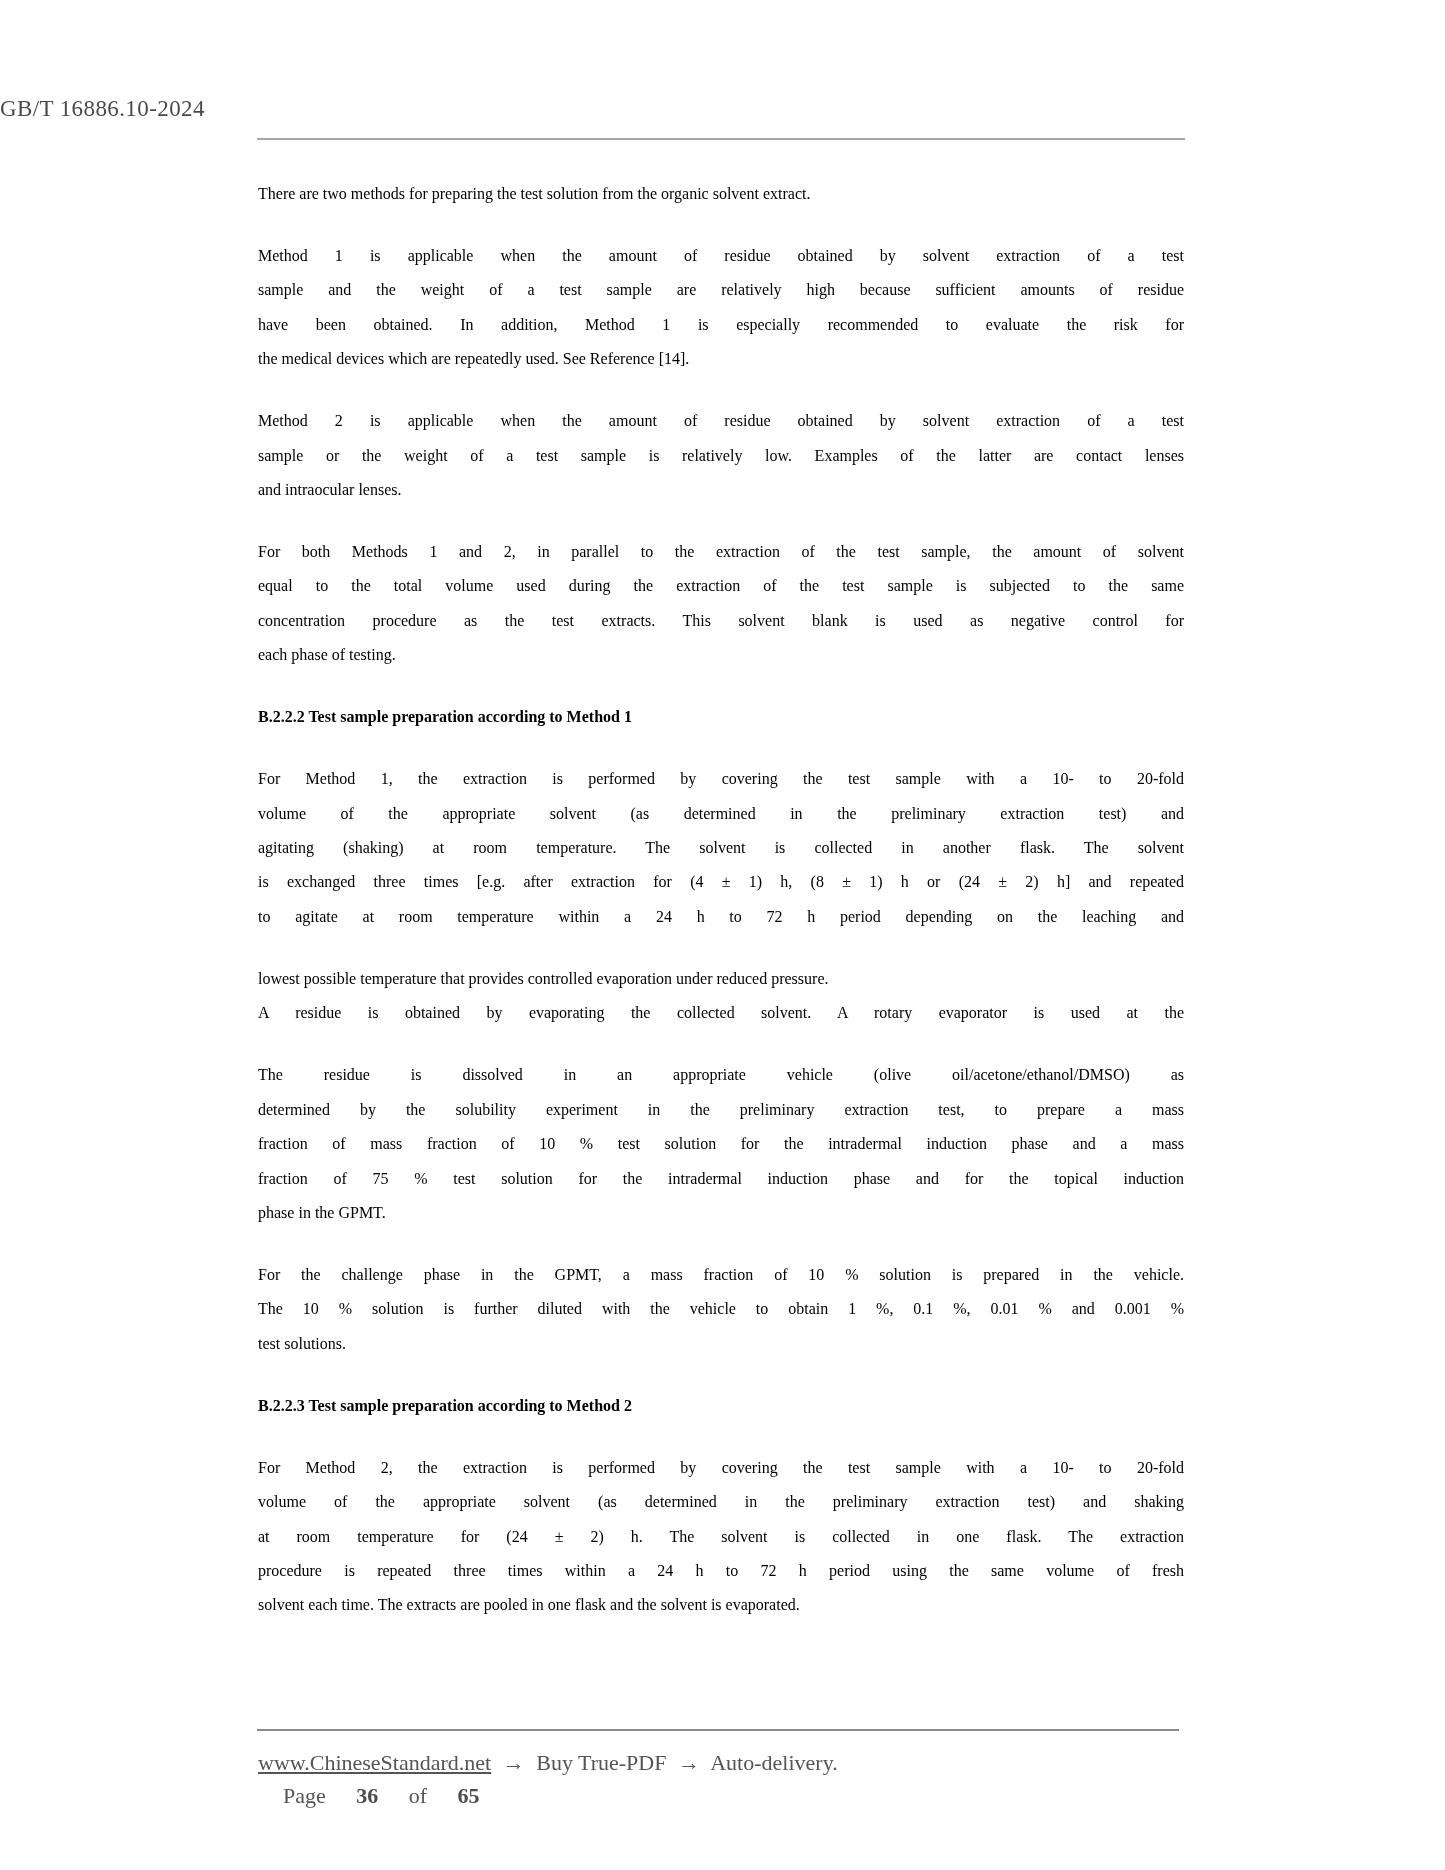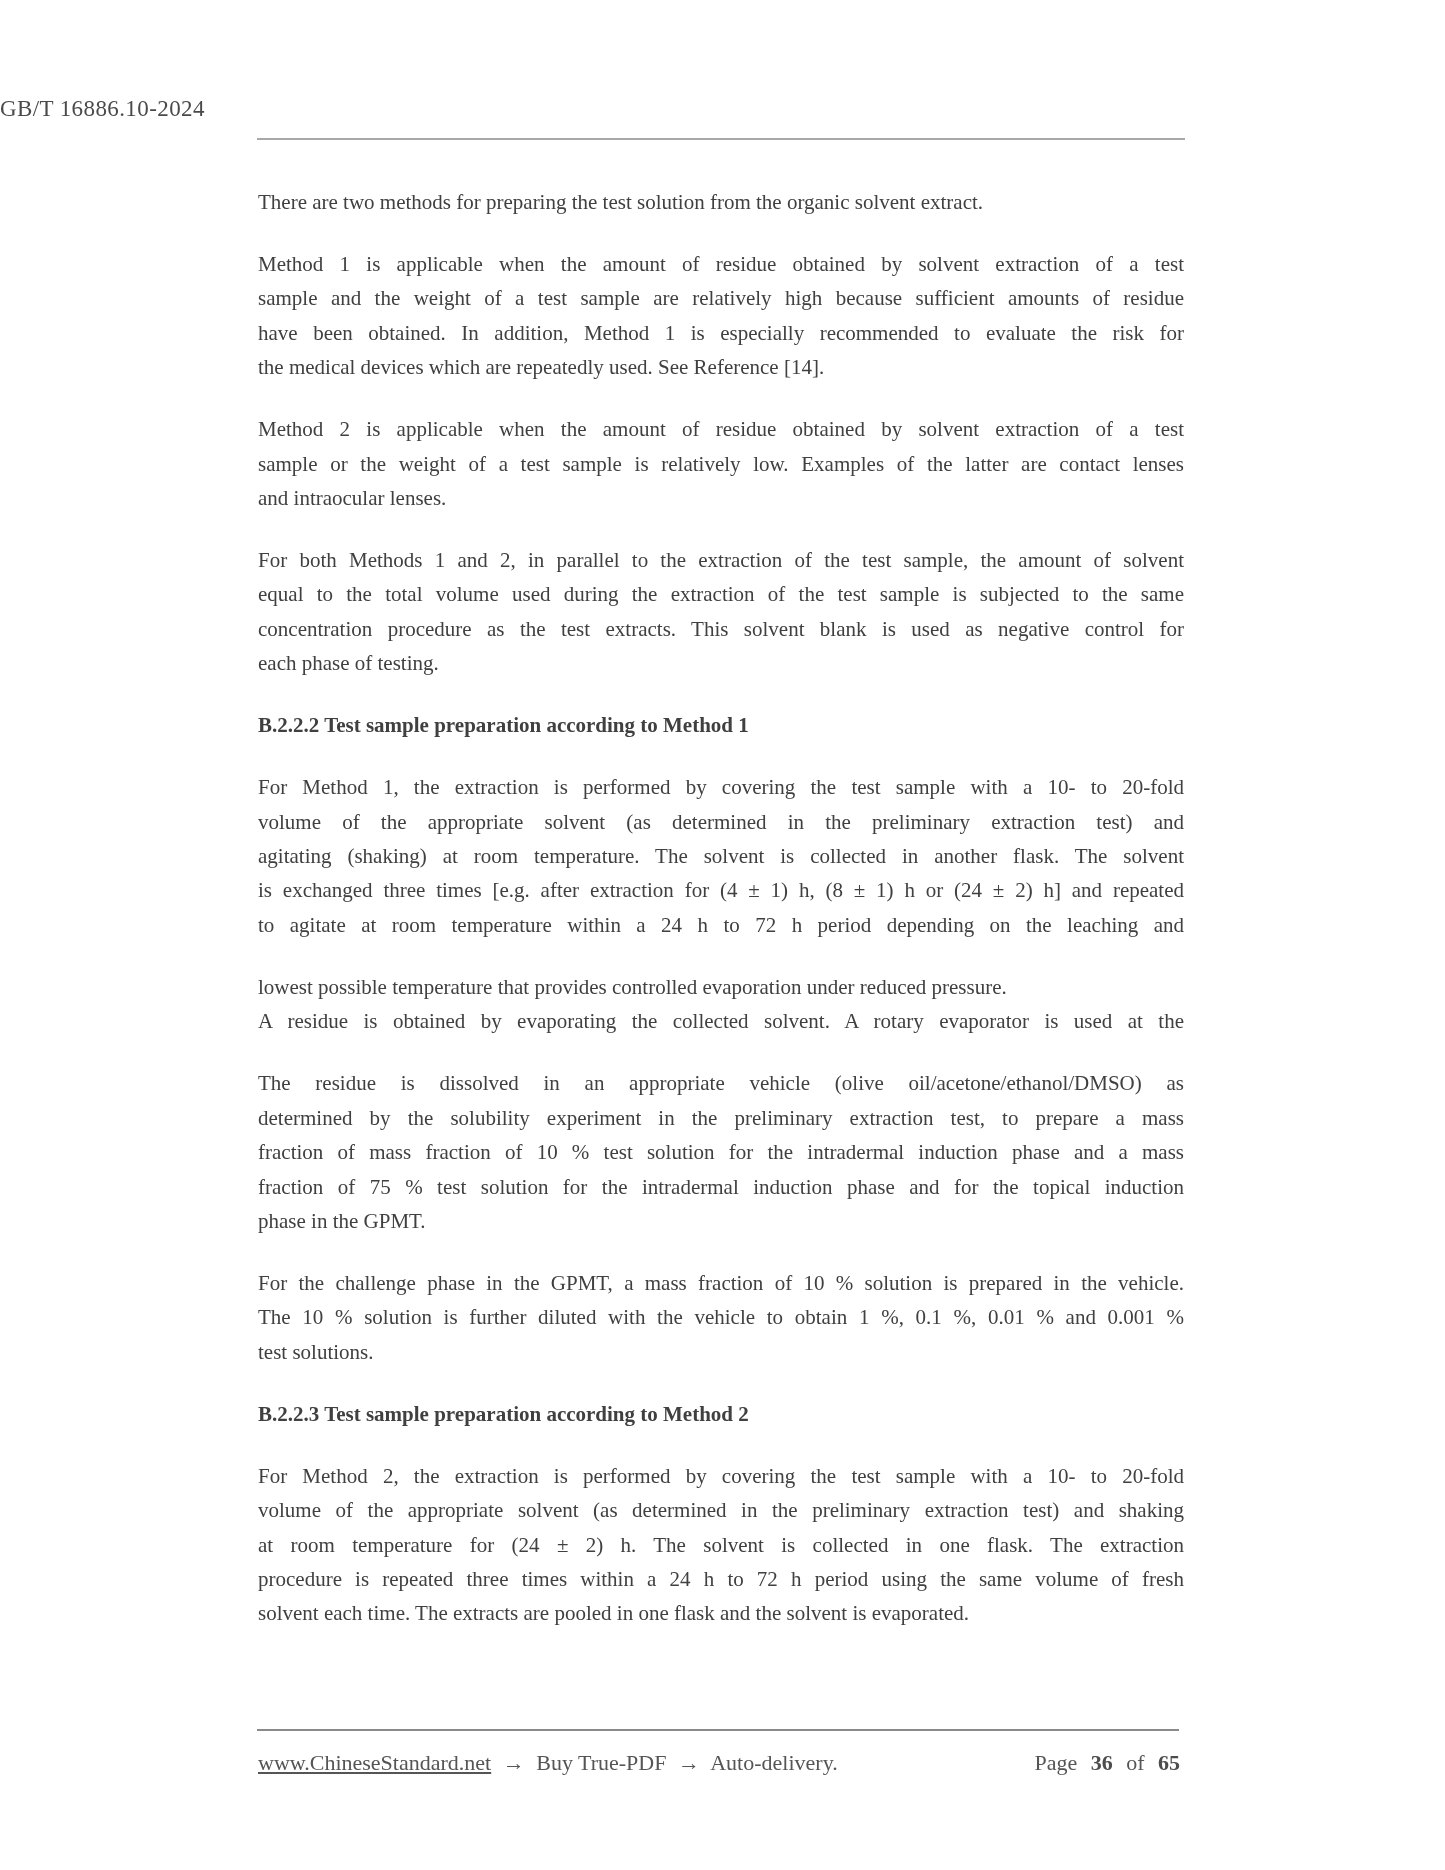--- a/index.html
+++ b/index.html
@@ -28,26 +28,26 @@
   .header-rule {
     position: absolute;
     top: 138px;
     left: 257px;
     width: 928px;
     height: 2px;
     background: #a8a8a8;
   }
   .content {
     position: absolute;
-    top: 185px;
+    top: 177px;
     left: 258px;
     width: 926px;
-    font-size: 21px;
+    font-size: 16px;
     line-height: 34.4px;
-    color: #404040;
+    color: #000000;
   }
   .block { margin: 0 0 27.6px 0; }
   .block.heading { font-weight: bold; }
   .line {
     text-align: justify;
     text-align-last: justify;
   }
   .line.last { text-align-last: left; }
   .footer-rule {
     position: absolute;
@@ -61,25 +61,26 @@
     position: absolute;
     top: 1746px;
     left: 258px;
     width: 922px;
     display: flex;
     justify-content: space-between;
     align-items: baseline;
     font-size: 22px;
     line-height: 33px;
     color: #555555;
+    flex-direction: column;
   }
   .footer-left span { margin-right: 6px; }
   .footer .site-link { text-decoration: underline; }
   .footer .arrow-icon { font-weight: bold; }
-  .footer-right span { margin-left: 8px; }
+  .footer-right span { margin-left: 25px; }
   .footer-right .num { font-weight: bold; color: #4d4d4d; }
 </style>
 </head>
 <body>
 
 <div class="page">
 
   <div class="header-title">GB/T 16886.10-2024</div>
 
   <div class="header-rule"></div>

